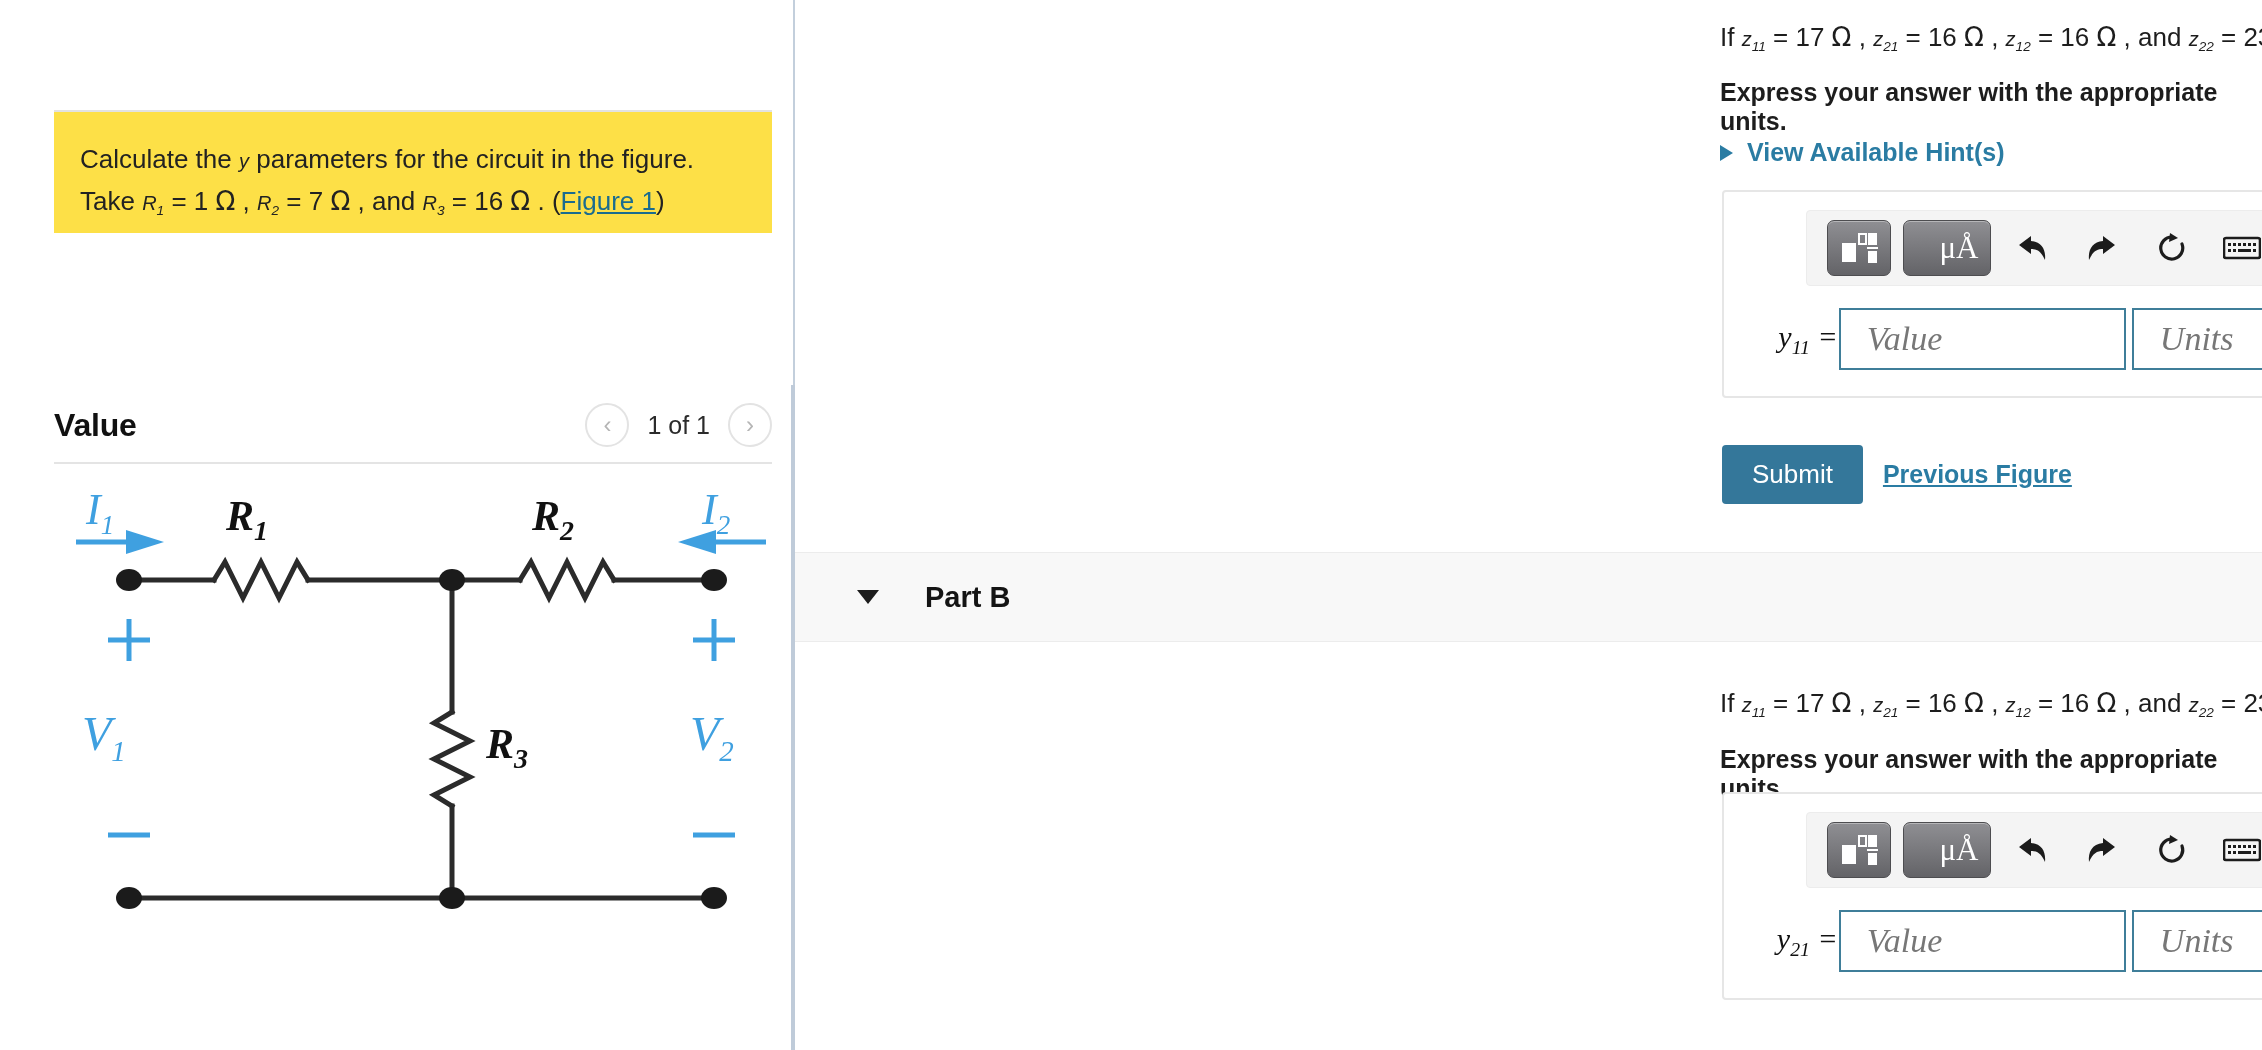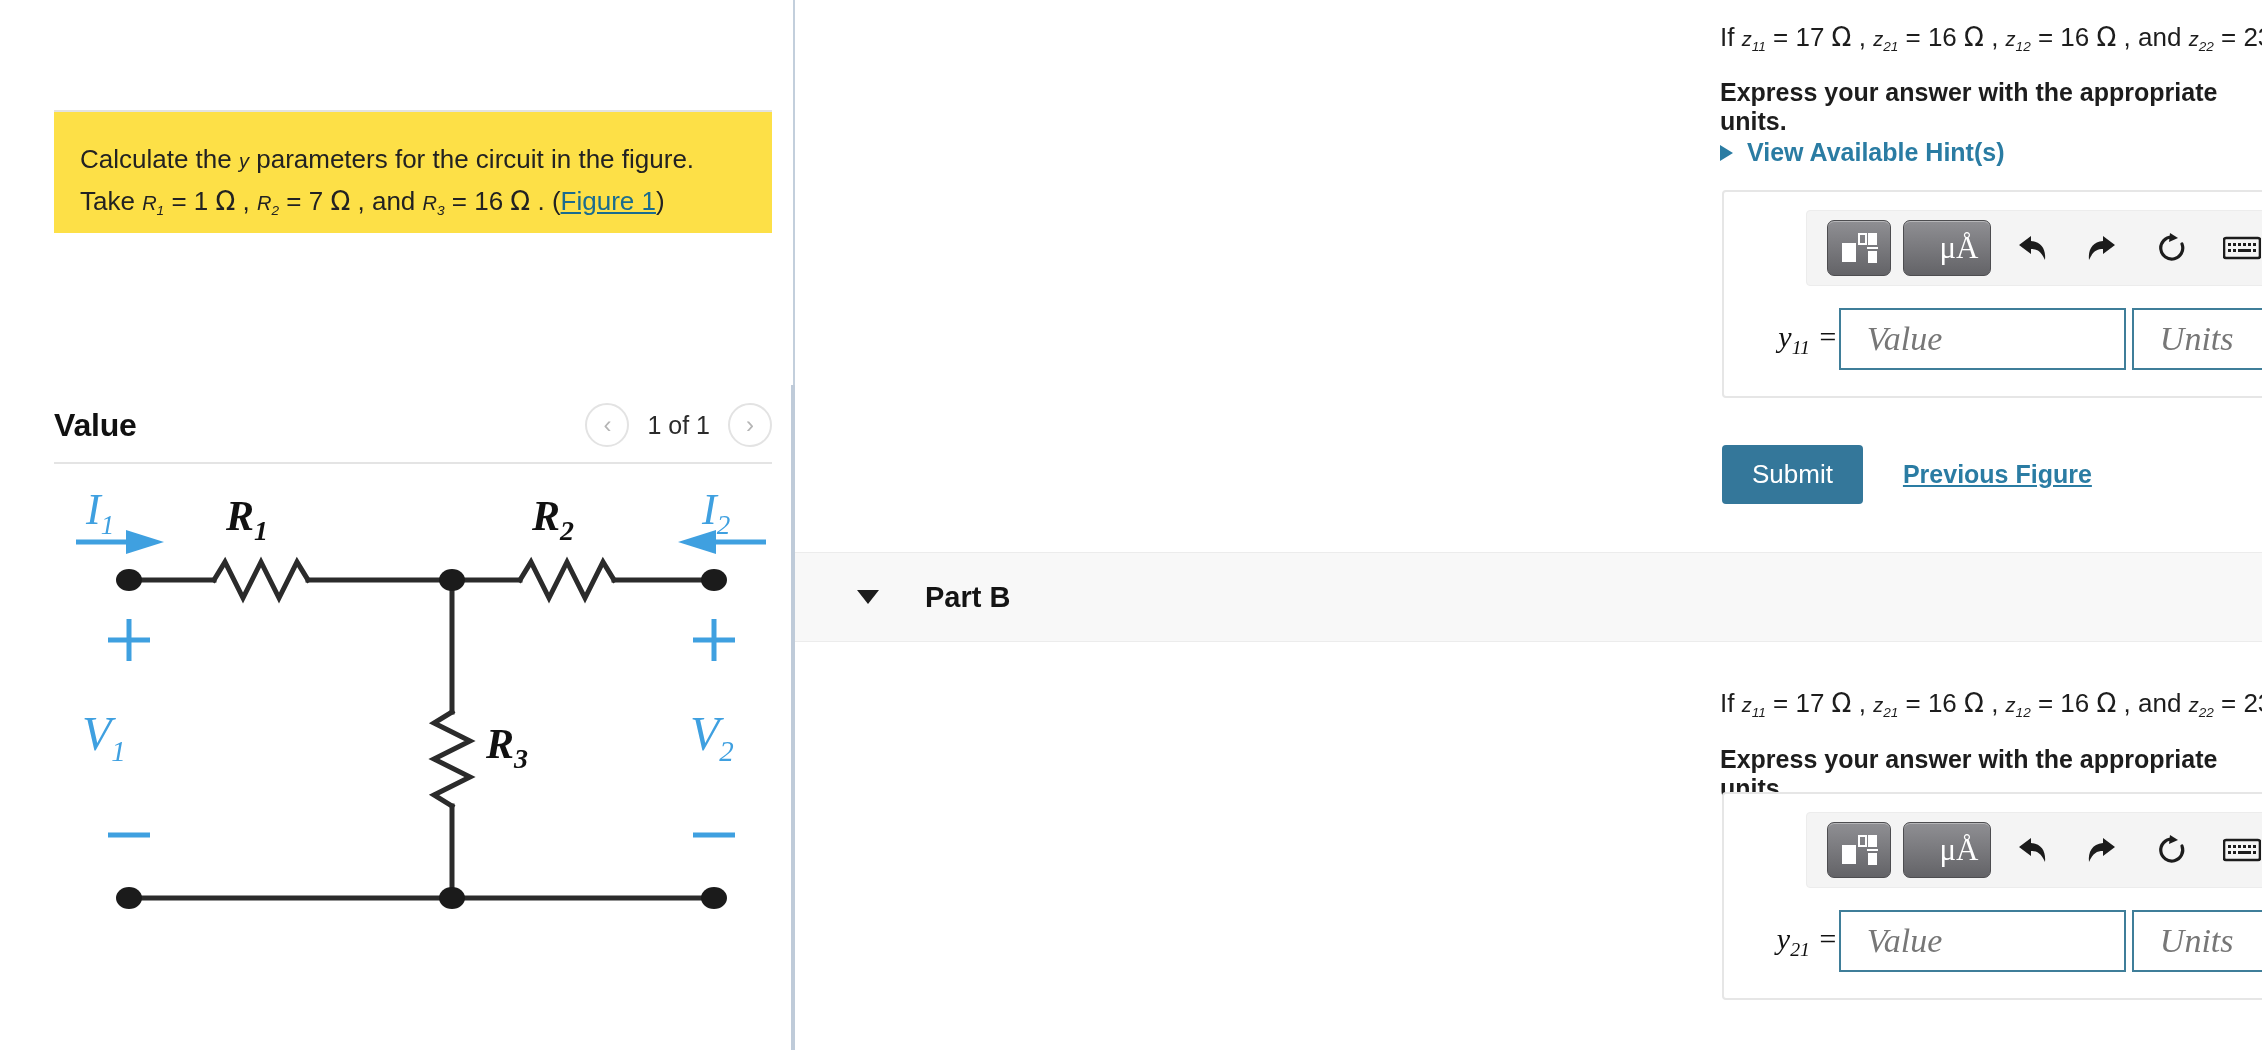--- a/index.html
+++ b/index.html
@@ -477,21 +477,21 @@
 
         <div class="answer-row">
           <div class="answer-label">
             <span>y</span><sub>11</sub><span> =</span>
           </div>
           <div class="afield value">Value</div>
           <div class="afield units">Units</div>
         </div>
       </div>
 
-      <div class="submit-row" style="position:absolute; left:927px; top:445px;">
+      <div class="submit-row" style="position:absolute; left:927px; top:445px;gap:20px;">
         <button class="submit-btn">Submit</button>
         <span class="prev-link">Previous Figure</span>
       </div>
     </div>
 
     <div>
 
       <div class="part-band" style="position:absolute; left:0; top:552px; width:100%;">
         <span class="part-caret"></span>
         <span class="part-title">Part B</span>

